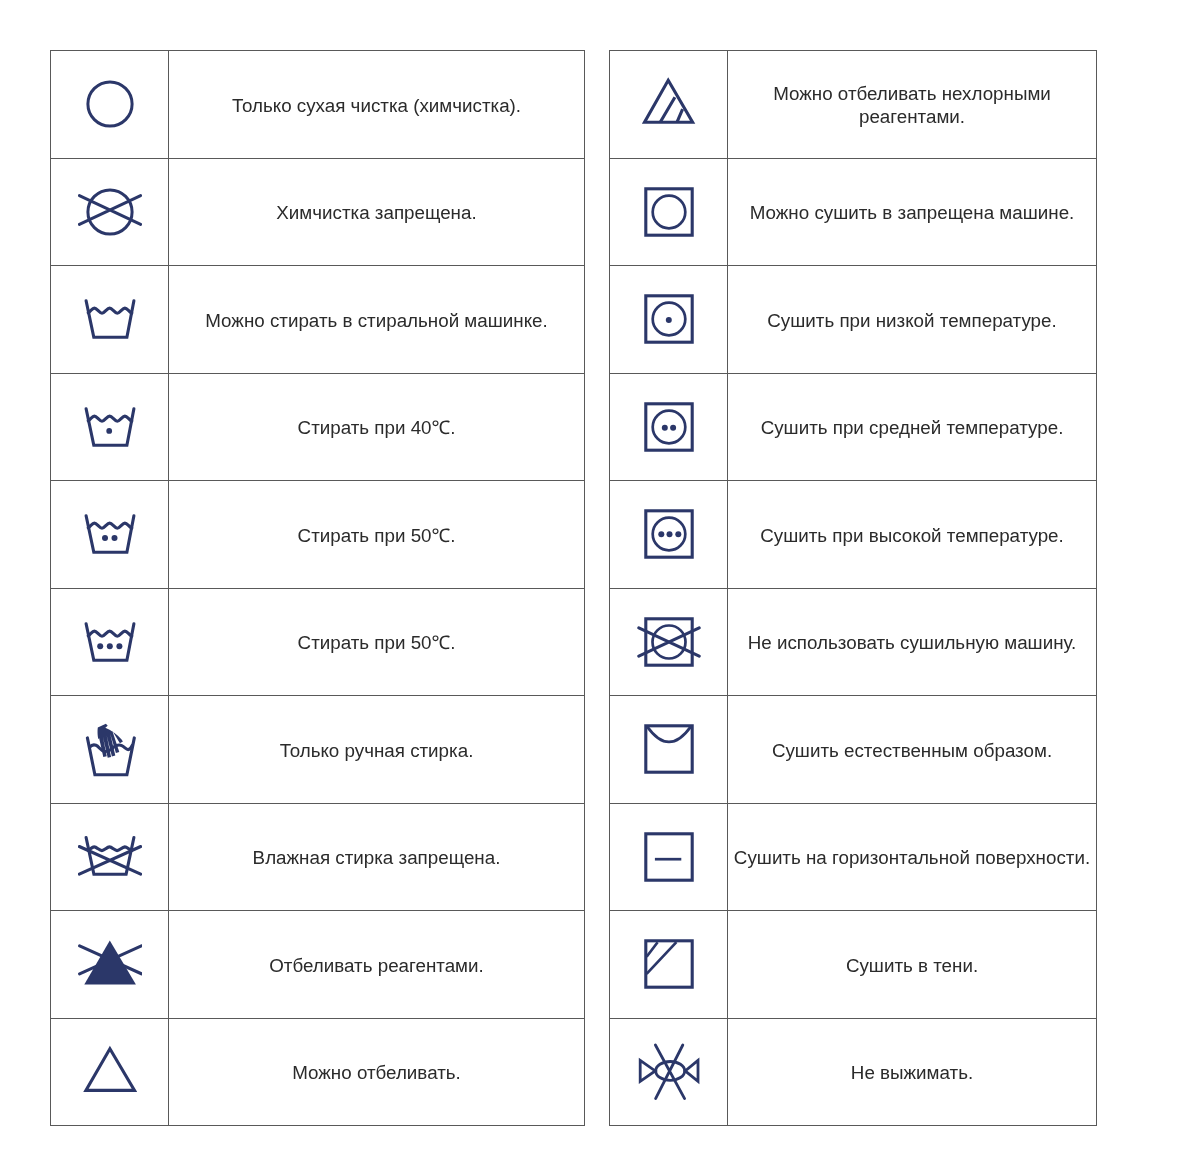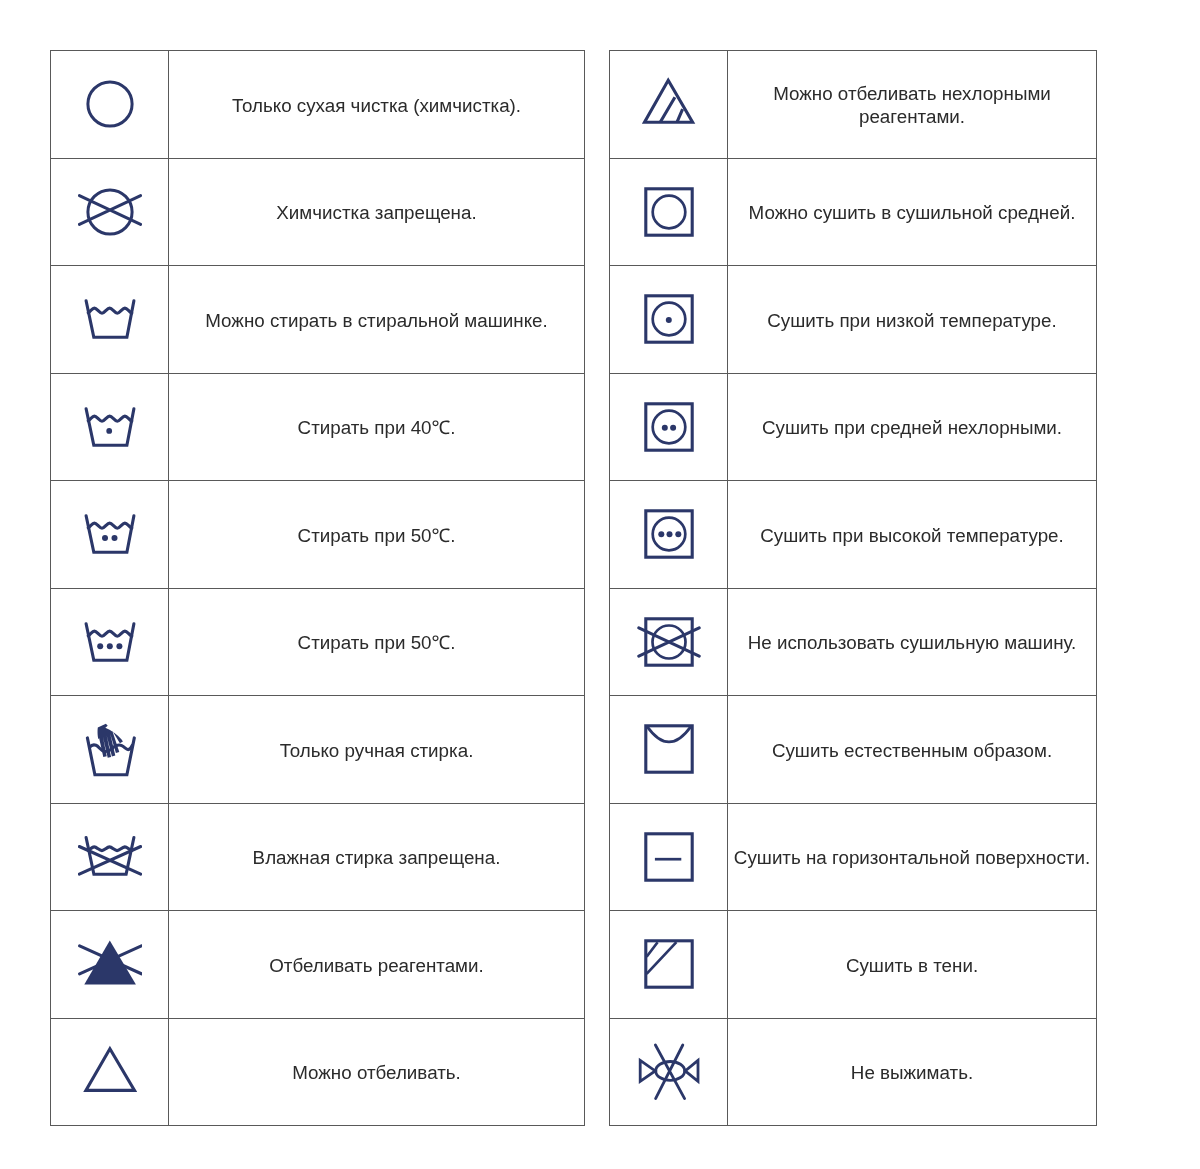--- a/index.html
+++ b/index.html
@@ -214,33 +214,33 @@
       <tr>
         <td class="sym-cell"><span class="ico"><svg viewBox="0 0 64 64" width="64" height="64" aria-hidden="true">
                 <use href="#i-non-chlorine-bleach-icon"></use>
               </svg></span></td>
         <td class="txt-cell"><span>Можно отбеливать нехлорными реагентами.</span></td>
       </tr>
       <tr>
         <td class="sym-cell"><span class="ico"><svg viewBox="0 0 64 64" width="64" height="64" aria-hidden="true">
                 <use href="#i-tumble-dry-icon"></use>
               </svg></span></td>
-        <td class="txt-cell"><span>Можно сушить в сушильной средней.</span></td>
+        <td class="txt-cell"><span>Можно сушить в запрещена машине.</span></td>
       </tr>
       <tr>
         <td class="sym-cell"><span class="ico"><svg viewBox="0 0 64 64" width="64" height="64" aria-hidden="true">
                 <use href="#i-tumble-dry-low-icon"></use>
               </svg></span></td>
         <td class="txt-cell"><span>Сушить при низкой температуре.</span></td>
       </tr>
       <tr>
         <td class="sym-cell"><span class="ico"><svg viewBox="0 0 64 64" width="64" height="64" aria-hidden="true">
                 <use href="#i-tumble-dry-medium-icon"></use>
               </svg></span></td>
-        <td class="txt-cell"><span>Сушить при средней нехлорными.</span></td>
+        <td class="txt-cell"><span>Сушить при средней температуре.</span></td>
       </tr>
       <tr>
         <td class="sym-cell"><span class="ico"><svg viewBox="0 0 64 64" width="64" height="64" aria-hidden="true">
                 <use href="#i-tumble-dry-high-icon"></use>
               </svg></span></td>
         <td class="txt-cell"><span>Сушить при высокой температуре.</span></td>
       </tr>
       <tr>
         <td class="sym-cell"><span class="ico"><svg viewBox="0 0 64 64" width="64" height="64" aria-hidden="true">
                 <use href="#i-do-not-tumble-dry-icon"></use>

